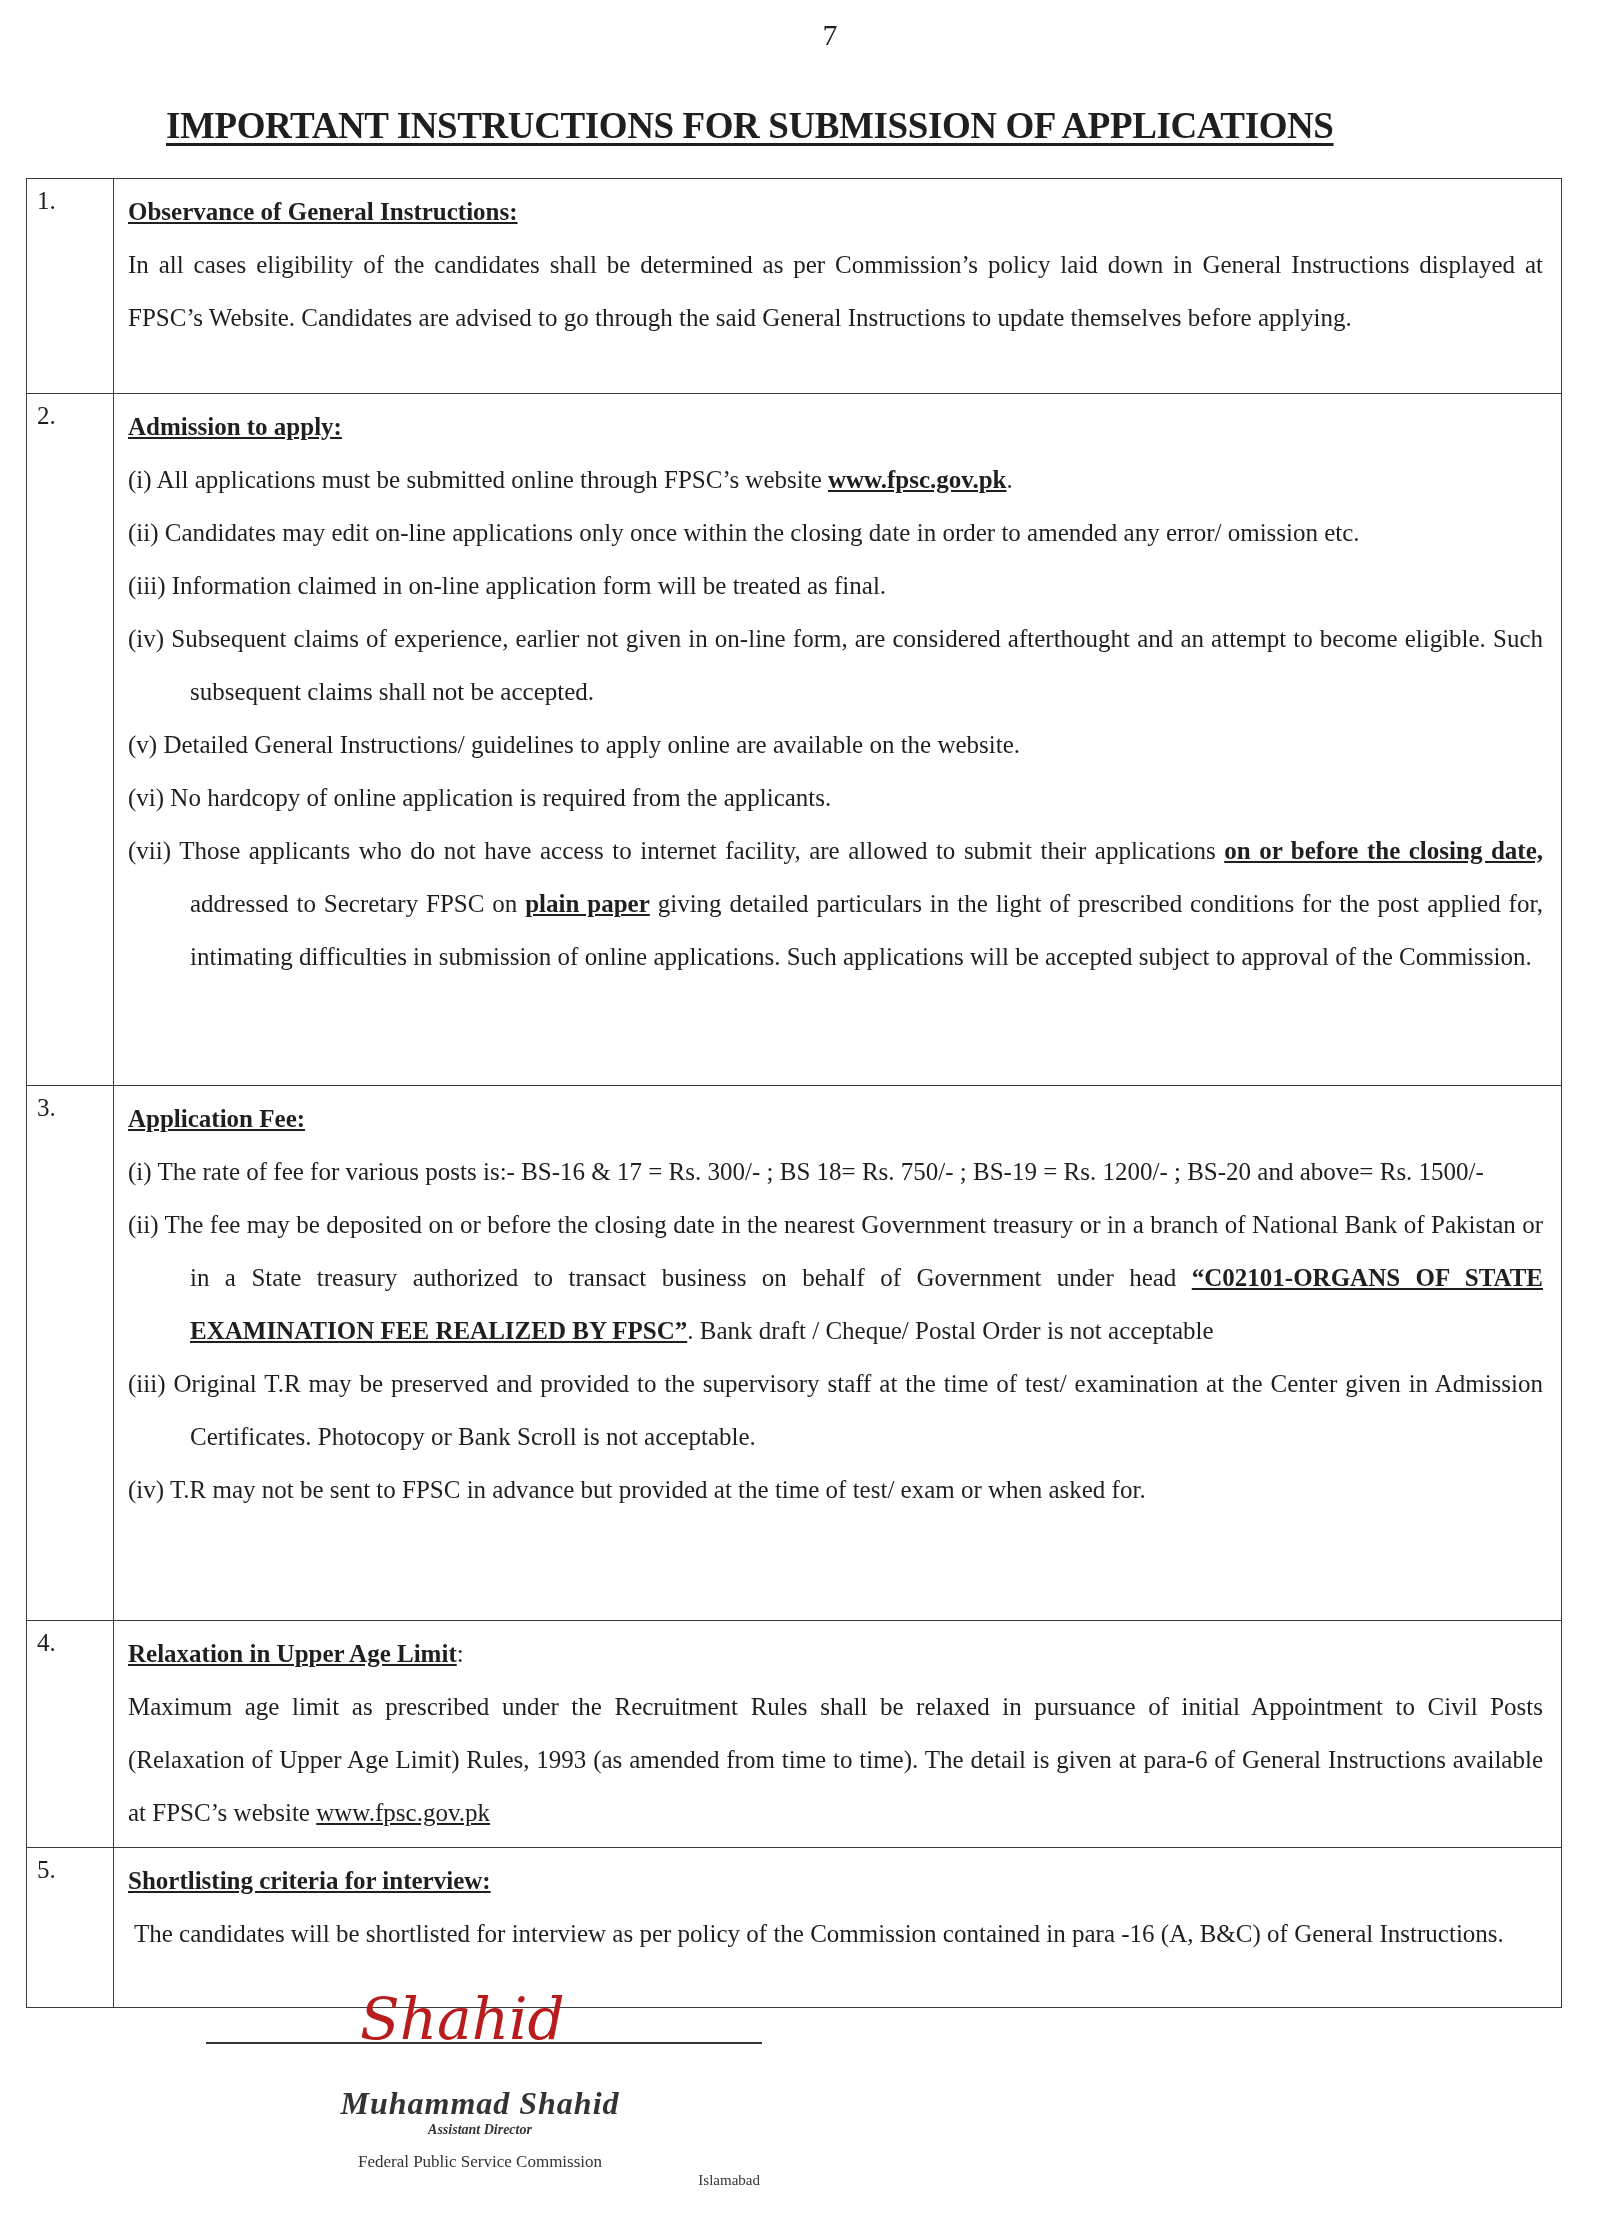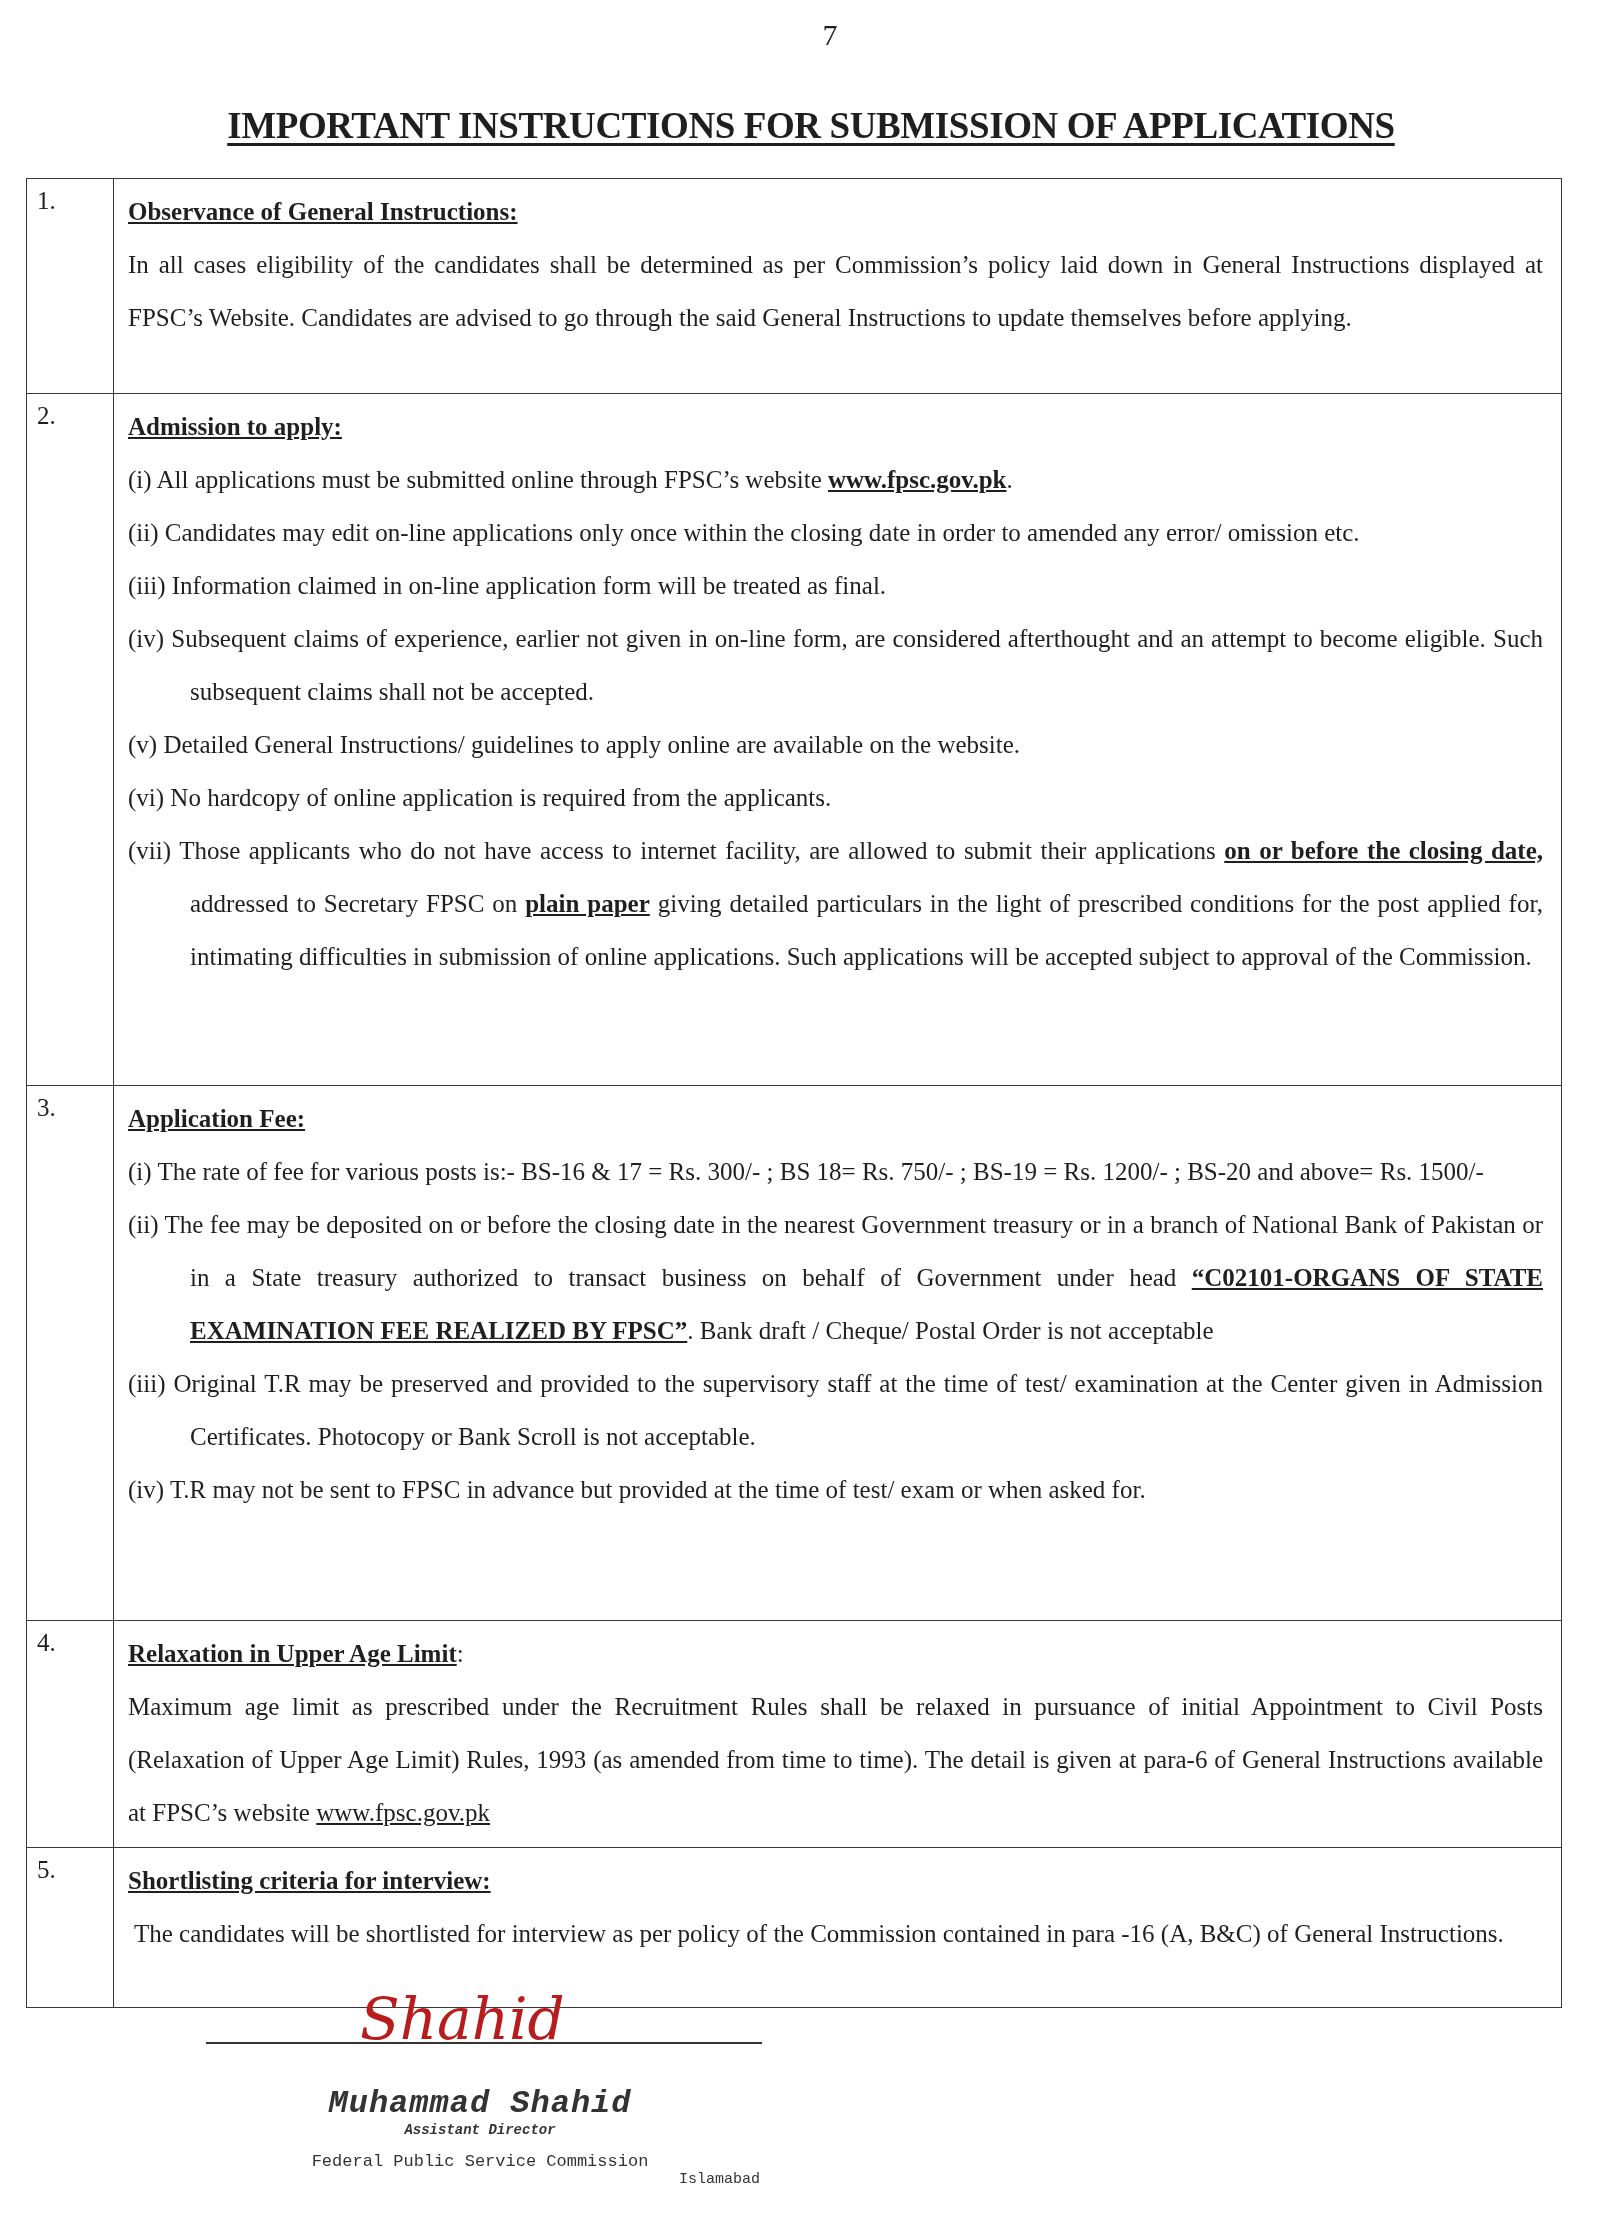--- a/index.html
+++ b/index.html
@@ -5,39 +5,39 @@
   html, body { margin: 0; padding: 0; }
   body {
     width: 1600px; height: 2224px; background: #ffffff;
     font-family: "Liberation Serif", "DejaVu Serif", serif; color: #1f1f1f;
     position: relative; overflow: hidden;
   }
   .page-num { position: absolute; top: 18px; left: 0; width: 1660px; text-align: center; font-size: 30px; }
   .title {
     position: absolute; top: 104px; left: 166px; width: 1290px;
     font-size: 37px; font-weight: bold; text-decoration: underline; text-decoration-thickness: 3px;
-    text-underline-offset: 5px; letter-spacing: -0.4px; white-space: nowrap; text-align: center;
+    text-underline-offset: 5px; letter-spacing: -0.4px; white-space: nowrap; text-align: left;
   }
   table.instr {
     position: absolute; top: 178px; left: 26px; width: 1536px;
     border-collapse: collapse; table-layout: fixed;
   }
   table.instr td { border: 1.5px solid #3a3a3a; vertical-align: top; }
   td.num { width: 76px; font-size: 25px; padding: 8px 0 0 10px; }
   td.body { padding: 6px 18px 8px 14px; font-size: 25px; line-height: 53px; }
   .heading { font-weight: bold; text-decoration: underline; }
   .para { text-align: justify; }
   .item { padding-left: 62px; text-indent: -62px; }
   .b { font-weight: normal; }
   .bu { font-weight: bold; text-decoration: underline; }
   .u { text-decoration: underline; }
   .sig { position: absolute; top: 1985px; left: 200px; width: 560px; height: 239px; }
   .sig-line { position: absolute; top: 57px; left: 6px; width: 556px; height: 2px; background: #333; }
   .sig-scrawl { position: absolute; top: 0; left: 160px; font-family: "DejaVu Serif", serif; font-style: italic; font-size: 58px; color: #b91c1c; }
-  .stamp { position: absolute; top: 100px; left: 0; width: 560px; text-align: center; font-family: Liberation Mono, monospace; color: #333; }
+  .stamp { position: absolute; top: 100px; left: 0; width: 560px; text-align: center; font-family: Liberation Serif, serif; color: #333; }
   .stamp .name { font-size: 32px; font-style: italic; font-weight: bold; letter-spacing: 1px; }
   .stamp .role { font-size: 14px; font-style: italic; font-weight: bold; }
   .stamp .org { font-size: 17px; margin-top: 14px; }
   .stamp .city { font-size: 15px; text-align: right; }
 </style>
 </head>
 <body>
 
 <div class="page-num">7</div>
 <div class="title">IMPORTANT INSTRUCTIONS FOR SUBMISSION OF APPLICATIONS</div>

